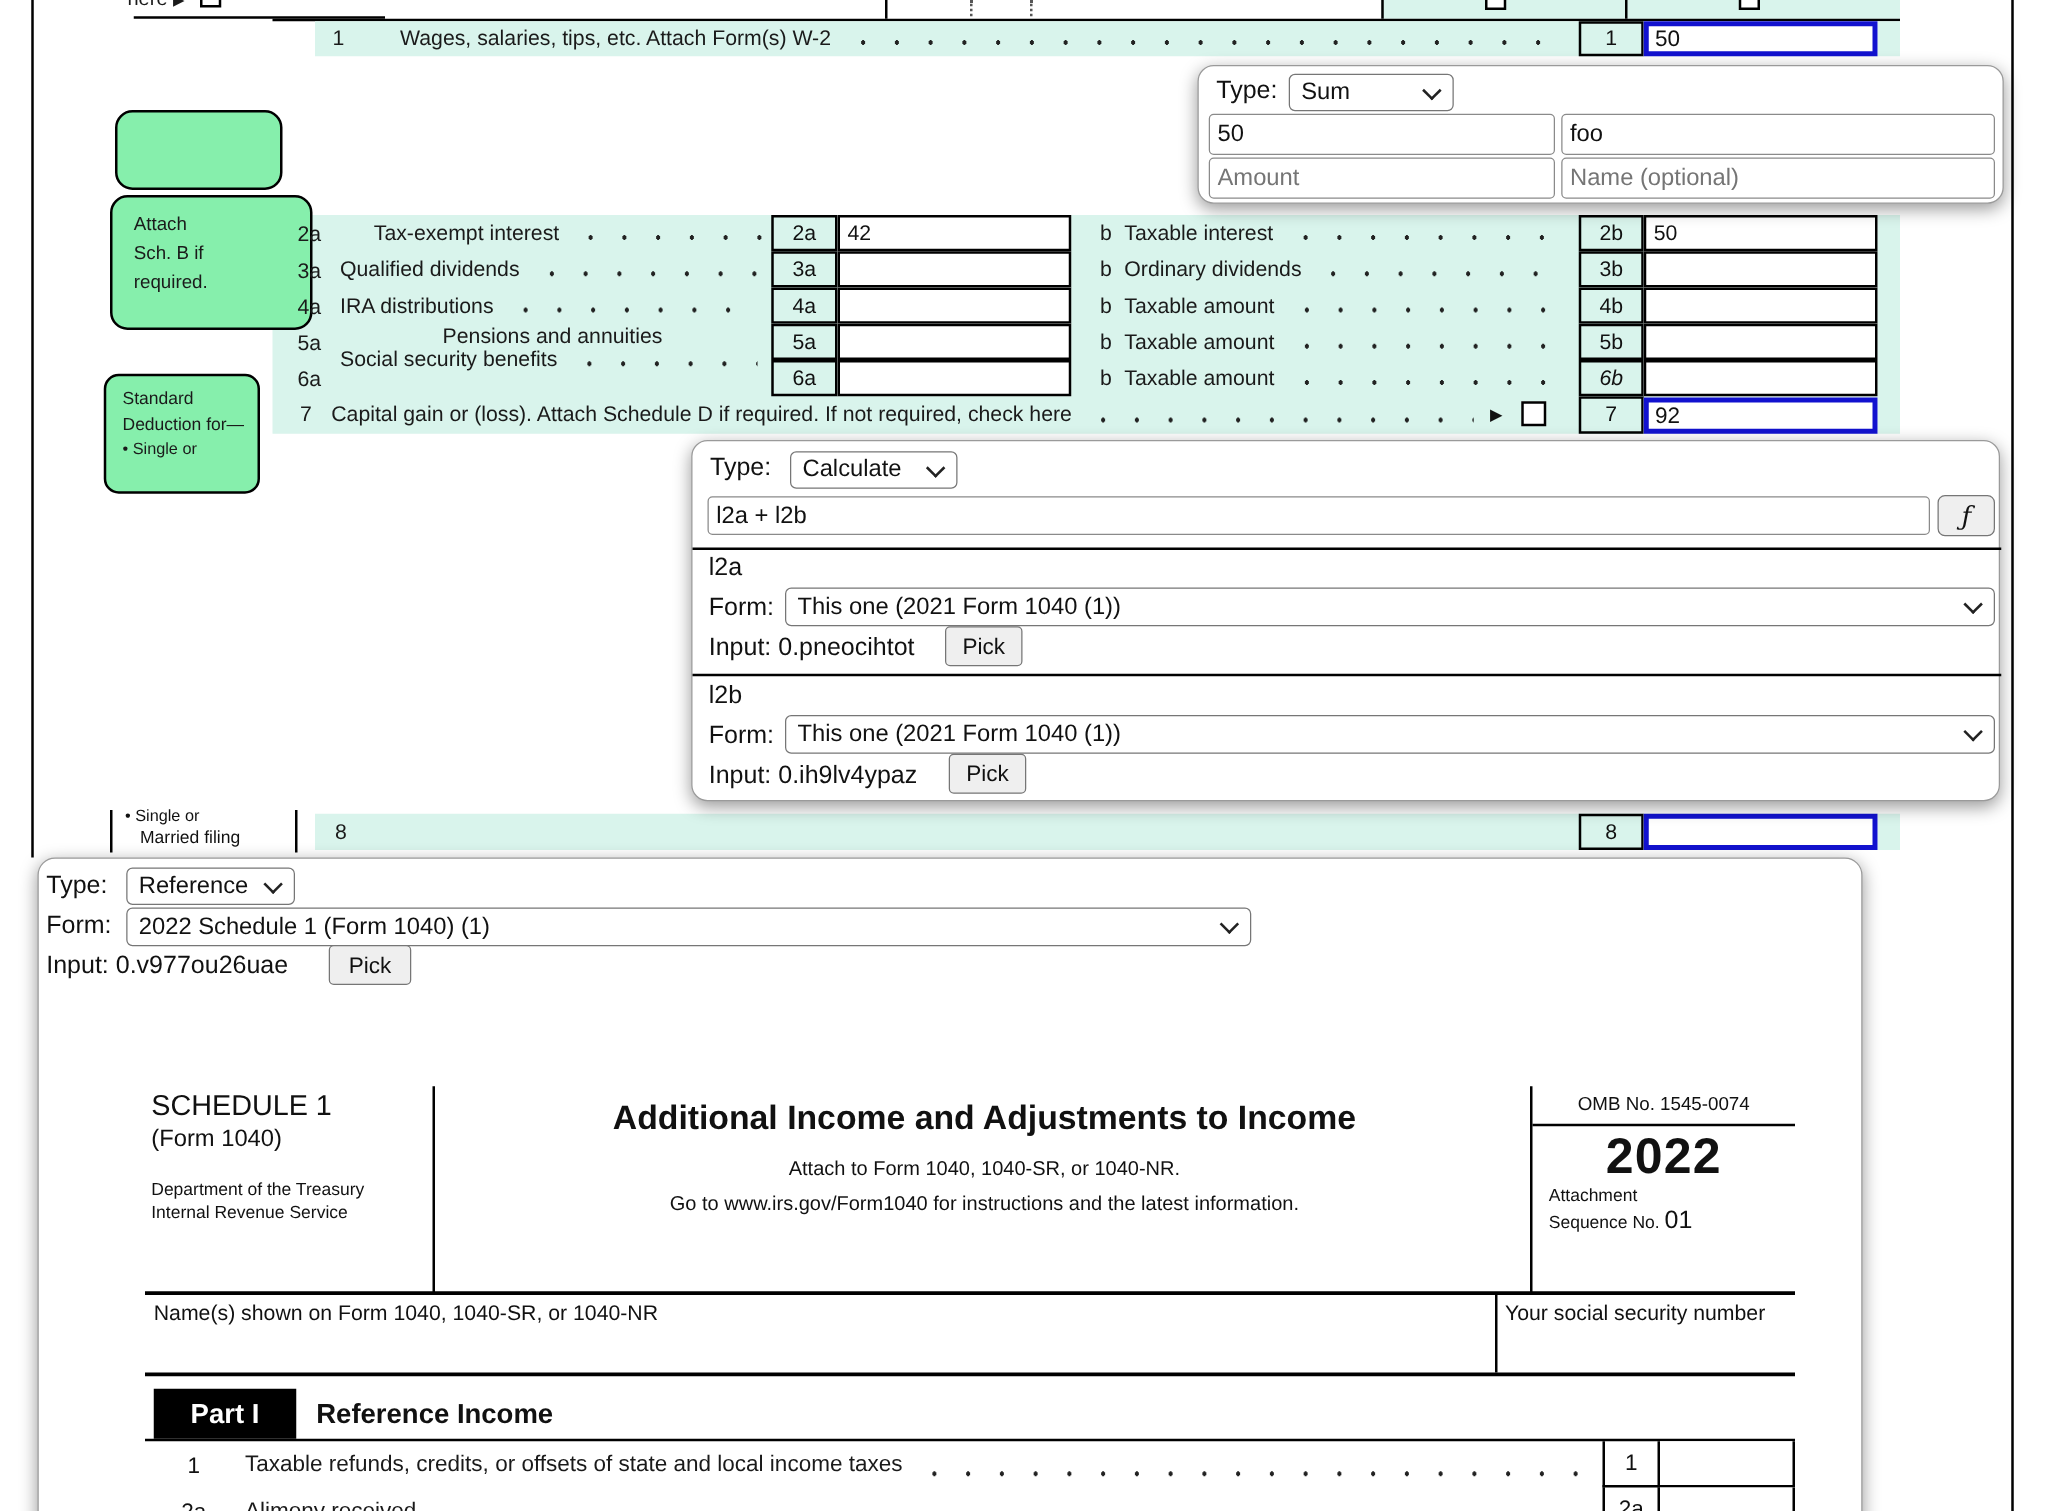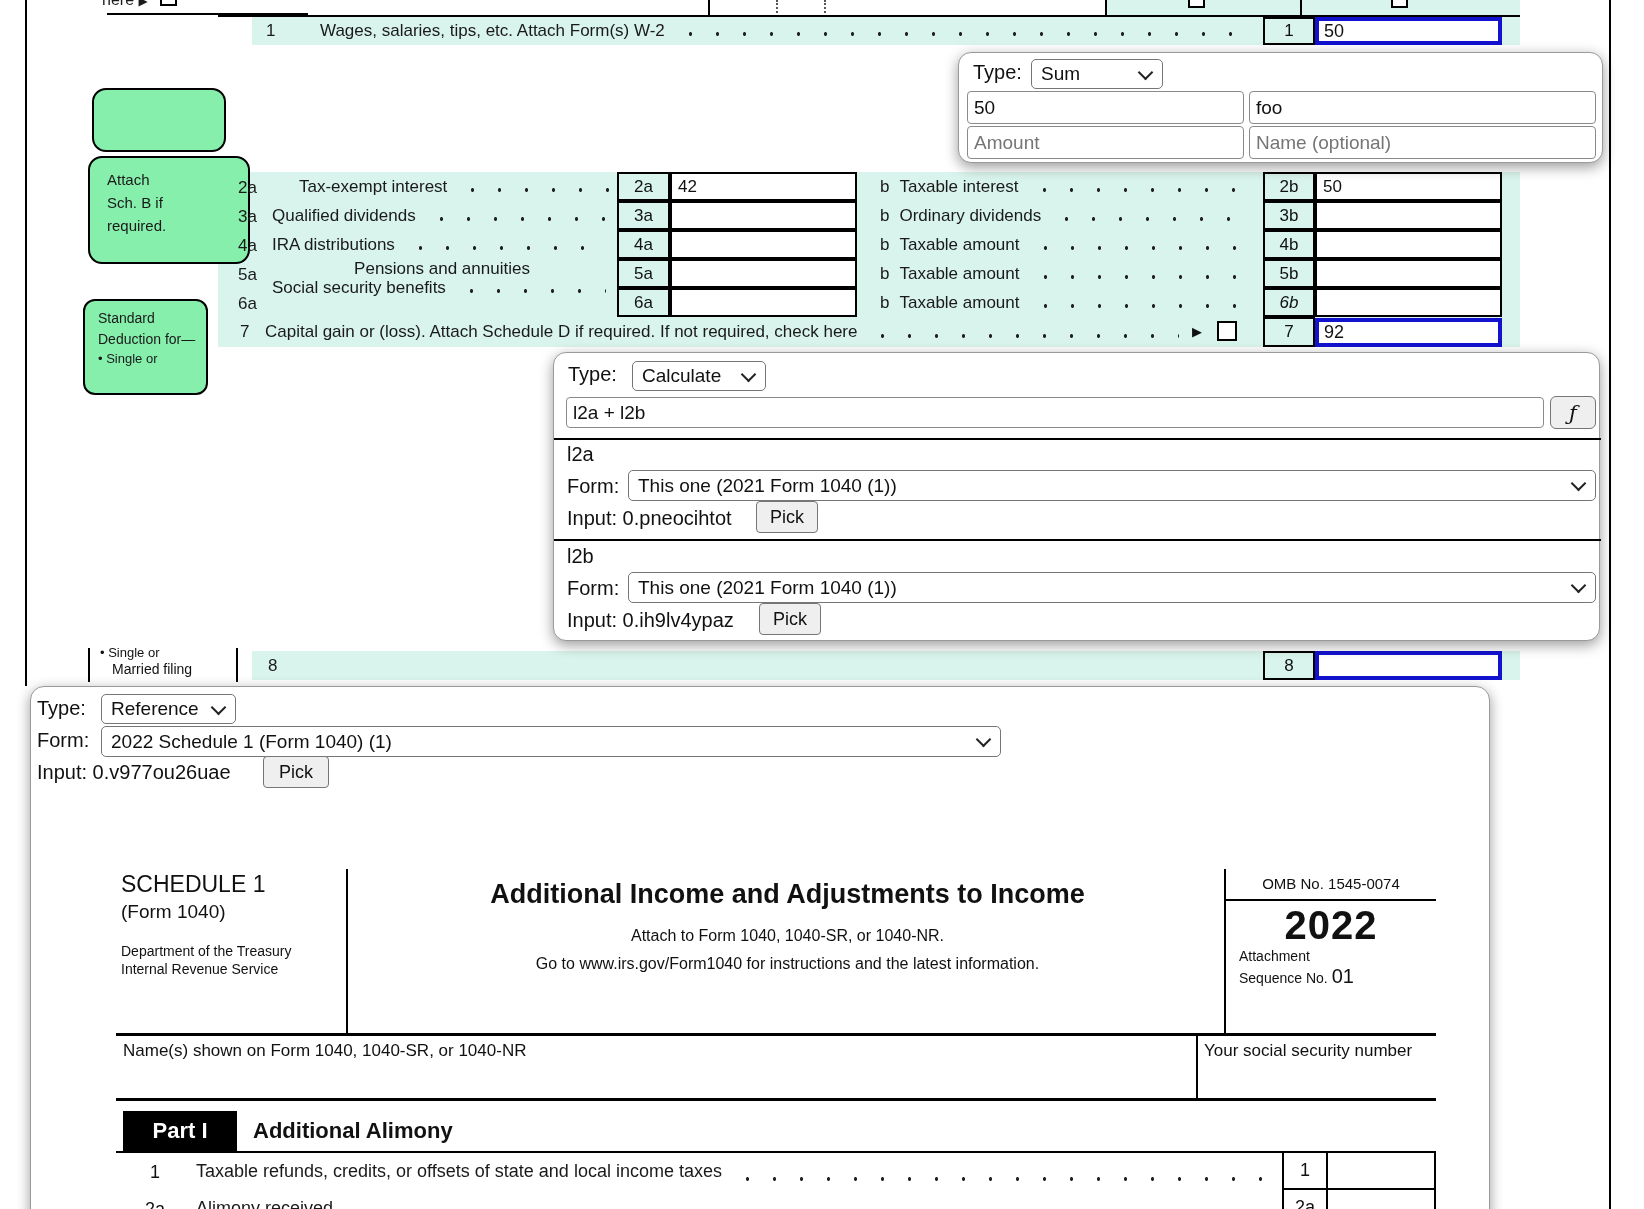--- a/index.html
+++ b/index.html
@@ -175,21 +175,21 @@
     <div class="abs hline" style="left:1195px;top:212px;width:210px;height:2px;"></div>
     <div class="abs center bold" style="left:1195px;top:216px;width:210px;font-size:40px;letter-spacing:1px;">2022</div>
     <div class="abs" style="left:1208px;top:261px;font-size:14px;">Attachment</div>
     <div class="abs" style="left:1208px;top:278px;font-size:14px;"><span>Sequence No.</span> <span style="font-size:20px;">01</span></div>
     <div class="abs hline" style="left:85px;top:346px;width:1320px;height:3px;"></div>
     <div class="abs" style="left:92px;top:354px;font-size:17px;">Name(s) shown on Form 1040, 1040-SR, or 1040-NR</div>
     <div class="abs vline" style="left:1165px;top:349px;width:2px;height:62px;"></div>
     <div class="abs" style="left:1173px;top:354px;font-size:17px;">Your social security number</div>
     <div class="abs hline" style="left:85px;top:411px;width:1320px;height:3px;"></div>
     <div class="abs bold" style="left:92px;top:424px;width:114px;height:40px;background:#000;color:#fff;font-size:22px;display:flex;align-items:center;justify-content:center;">Part I</div>
-    <div class="abs bold" style="left:222px;top:431px;font-size:22px;">Additional Alimony</div>
+    <div class="abs bold" style="left:222px;top:431px;font-size:22px;">Reference Income</div>
     <div class="abs hline" style="left:85px;top:464px;width:1320px;height:2px;"></div>
 
   <div class="abs center" style="left:100px;top:475px;width:48px;font-size:18px;">1</div>
       <div class="abs flexrow" style="left:165px;top:466px;width:1078px;height:37px;">
         <span class="ftext" style="font-size: 18px;">Taxable refunds, credits, or offsets of state and local income taxes</span>
         <span class="dots"></span>
       </div>
       <div class="abs" style="left:1251px;top:466px;width:46px;height:37px;border:2px solid #000;border-top:none;display:flex;align-items:center;justify-content:center;font-size:18px;">1</div>
       <div class="abs" style="left:1297px;top:466px;width:108px;height:37px;border-right:2px solid #000;border-bottom:2px solid #000;background:#fff;"></div>
       <div class="abs center" style="left:100px;top:512px;width:48px;font-size:18px;">2a</div>

